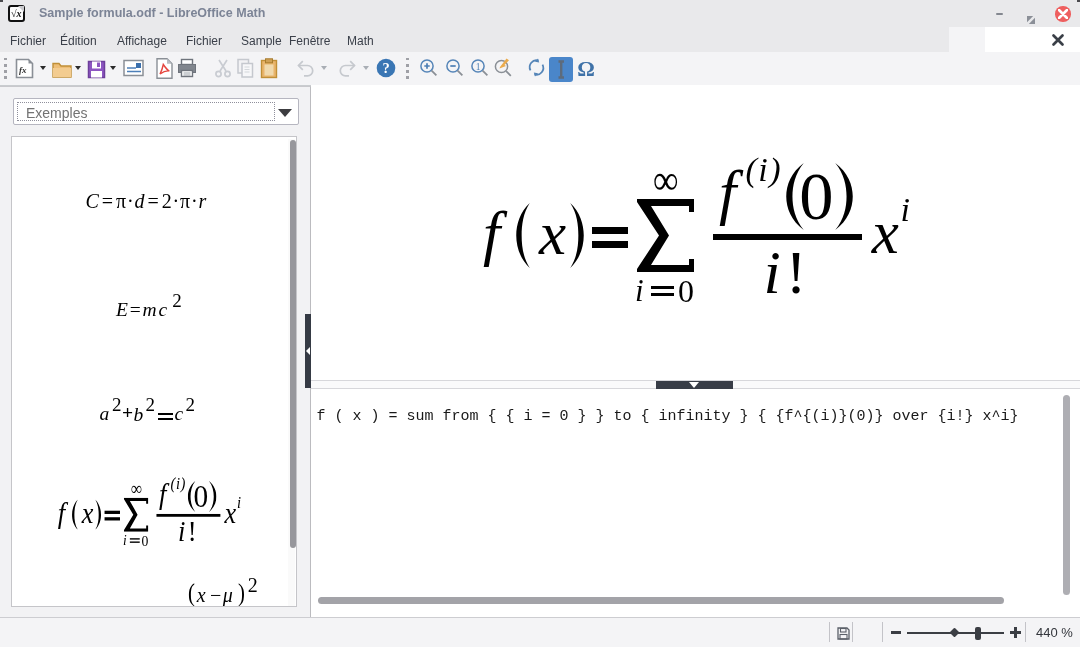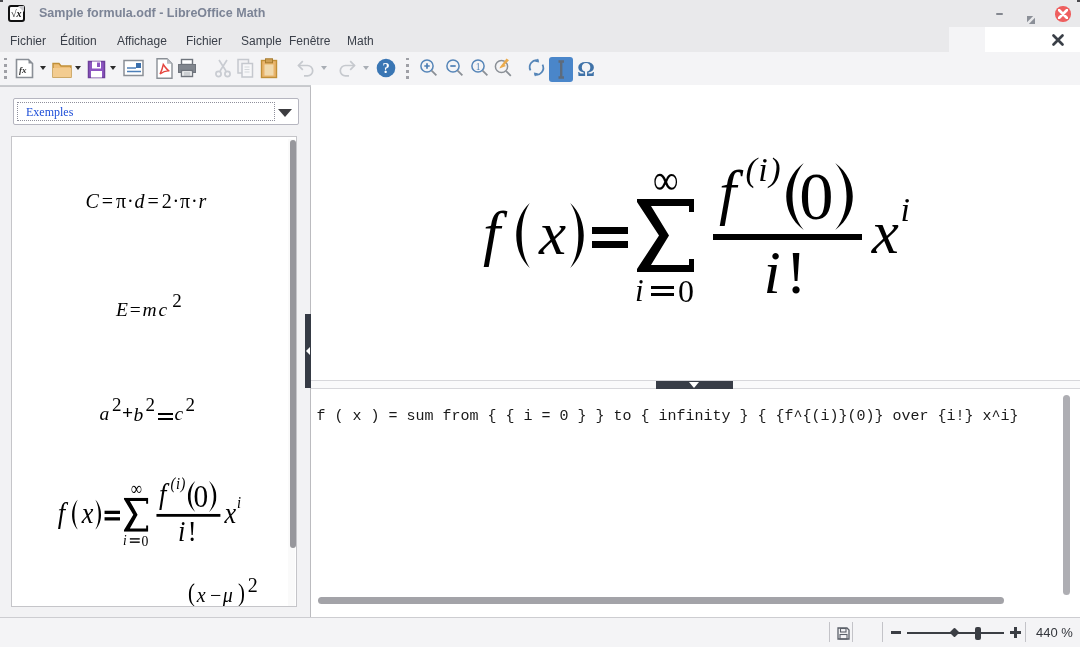--- a/index.html
+++ b/index.html
@@ -23,21 +23,21 @@
 #toolbar { position:absolute; left:0; top:52px; width:1080px; height:33px; background:#f4f4f6; }
 .tbi { position:absolute; top:6px; }
 .grip { position:absolute; width:3px; top:6px; height:21px;
   background-image:repeating-linear-gradient(#9fa0a6 0 2.5px, transparent 2.5px 6px); }
 .dd { position:absolute; top:14px; width:0; height:0; border-left:3.5px solid transparent; border-right:3.5px solid transparent; border-top:4px solid #2b2b2b; }
 
 #content { position:absolute; left:0; top:85px; width:1080px; height:532px; background:#fff; border-top:1px solid #c9cccf; }
 #sidepanel { position:absolute; left:0; top:0; width:311px; height:532px; background:#f2f2f4; border-top:1px solid #c8c8cc; border-right:1px solid #bbbbbf; }
 #combo { position:absolute; left:13px; top:11px; width:286px; height:27px; background:#fff; border:1px solid #b6b6c0; border-radius:2px; }
 #combo .focus { position:absolute; left:3px; top:3px; width:258px; height:19px; border:1px dotted #8f8f9b; }
-#combo .txt { position:absolute; left:12px; top:6px; font-size:12px; color:#1d4ed8;font-family:Liberation Serif, serif; }
+#combo .txt { position:absolute; left:12px; top:6px; font-size:14px; color:#737373; }
 #combo .arr { position:absolute; left:264px; top:10px; width:0; height:0; border-left:7px solid transparent; border-right:7px solid transparent; border-top:8px solid #3c3c40; }
 #list { position:absolute; left:11px; top:49px; width:286px; height:471px; background:#fff; border:1px solid #c5c5c9; overflow:hidden; }
 #list .sb { position:absolute; right:1px; top:2px; width:7px; height:467px; background:#fafafa; }
 #list .sbthumb { position:absolute; right:0px; top:3px; width:6px; height:408px; background:#97979c; border-radius:3px; }
 
 #vsplit { position:absolute; left:305px; top:228px; width:6px; height:74px; background:#353a44; }
 #vsplit:after { content:""; position:absolute; left:0.5px; top:33px; border-top:4.5px solid transparent; border-bottom:4.5px solid transparent; border-right:4.5px solid #fff; }
 #main { position:absolute; left:311px; top:0; width:769px; height:532px; background:#fff; }
 #hsplit { position:absolute; left:0px; top:294px; width:769px; height:9px; background:#fafafb; border-top:1px solid #d7d7db; border-bottom:1px solid #d7d7db; }
 #hsplit .handle { position:absolute; left:345px; top:0px; width:77px; height:8px; background:#383d47; }

